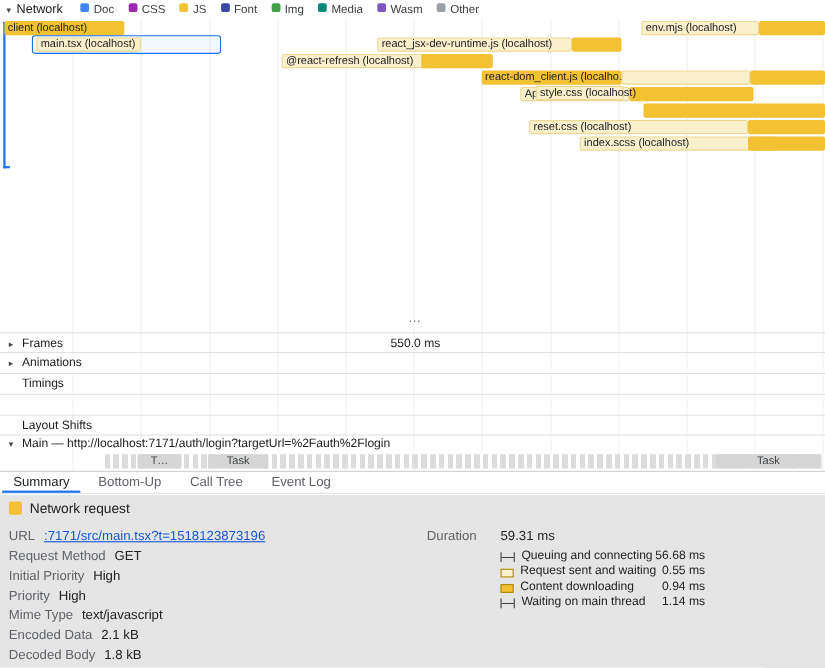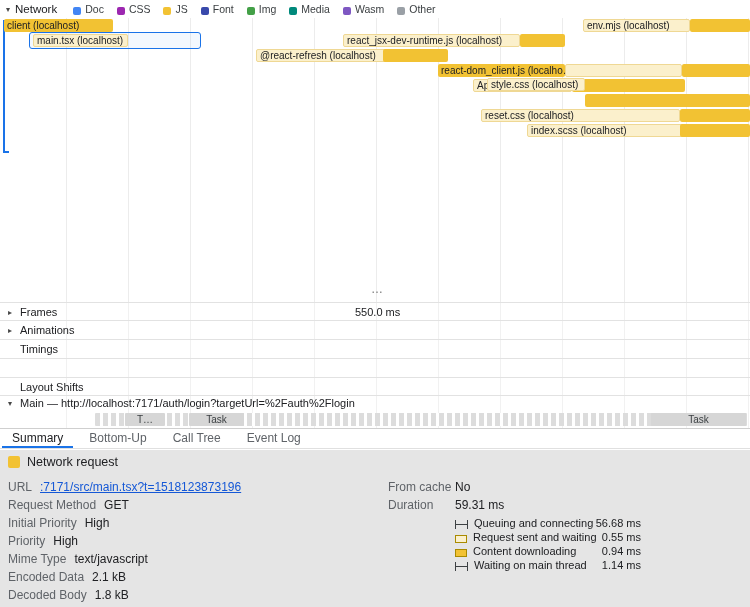--- a/index.html
+++ b/index.html
@@ -8,21 +8,21 @@
     font-family:"Liberation Sans","DejaVu Sans",sans-serif;
     background:#fff; color:#202124;
   }
   .stage { position:relative; width:750px; height:607px; font-size:11px; }
 
   
   .net-header { position:absolute; top:0; left:0; width:750px; height:18px;
     display:flex; align-items:center; padding-left:6px; background:#fff; }
   .caret { font-size:8px; color:#474747; margin-right:5px; }
   .net-title { font-size:11.5px; color:#202124; margin-right:16px; }
-  .legend-item { display:flex; align-items:flex-end; margin-right:13px; font-size:10.5px; color:#3c4043; }
+  .legend-item { display:flex; align-items:flex-start; margin-right:13px; font-size:10.5px; color:#3c4043; }
   .sq { width:8px; height:8px; border-radius:2px; margin-right:4px; display:inline-block; }
 
   
   .waterfall { position:absolute; top:18px; left:0; width:750px; height:284px;
     background-image:repeating-linear-gradient(to right, transparent 0 61px, #ececec 61px 62px);
     background-position:5px 0; }
   .bar { position:absolute; height:13px; border-radius:2px; display:flex; align-items:center; }
   .bar.solid { background:#F2C233; }
   .bar.light { background:#FBF0CC; border:1px solid #EFD894; }
   .bl { font-size:10px; line-height:11px; white-space:nowrap; color:#202124; padding-left:3px; }
@@ -153,21 +153,21 @@
       <span class="bl">react-dom_client.js (localho…</span>
     </div>
     <div class="bar light" style="left:565px;top:46px;width:117px"></div>
     <div class="bar solid" style="left:682px;top:46px;width:68px"></div>
 
     <div class="bar light" style="left:473px;top:61px;width:99px">
       <span class="bl">App.tsx (localhost)</span>
     </div>
     <div class="bar solid" style="left:572px;top:61px;width:113px"></div>
 
-    <div class="bar light" style="left:487px;top:60px;width:98px">
+    <div class="bar light" style="left:487px;top:60px;width:80px">
       <span class="bl">style.css (localhost)</span>
     </div>
     <div class="bar solid" style="left:585px;top:76px;width:165px"></div>
 
     <div class="bar light" style="left:481px;top:91px;width:199px">
       <span class="bl">reset.css (localhost)</span>
     </div>
     <div class="bar solid" style="left:680px;top:91px;width:70px"></div>
 
     <div class="bar light" style="left:527px;top:106px;width:180px">
@@ -259,24 +259,20 @@
         <span class="flabel">Encoded Data</span>
         <span class="fvalue">2.1 kB</span>
       </div>
       <div class="frow">
         <span class="flabel">Decoded Body</span>
         <span class="fvalue">1.8 kB</span>
       </div>
     </div>
 
     <div class="rightcol">
-      <div class="rrow">
-        <span class="rlabel">From cache</span>
-        <span class="rvalue">No</span>
-      </div>
       <div class="rrow">
         <span class="rlabel">Duration</span>
         <span class="rvalue">59.31 ms</span>
       </div>
       <div class="breakdown">
         <div class="brow">
           <span class="bicon icon-whisker"></span>
           <span class="blabel">Queuing and connecting</span>
           <span class="bvalue">56.68 ms</span>
         </div>

